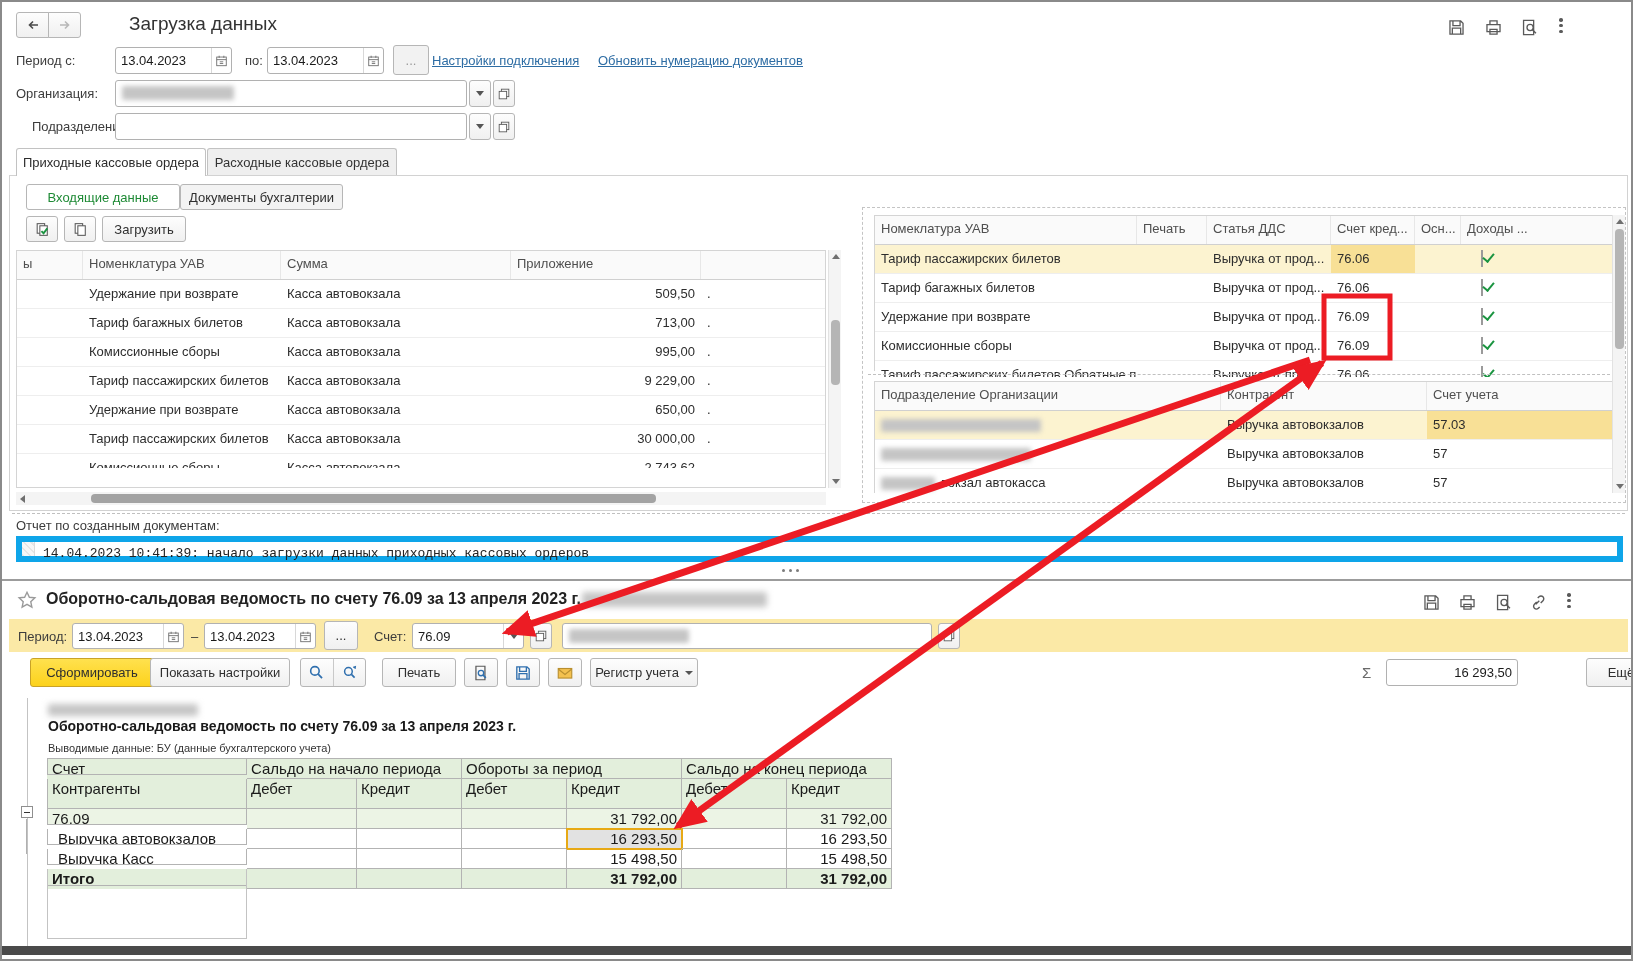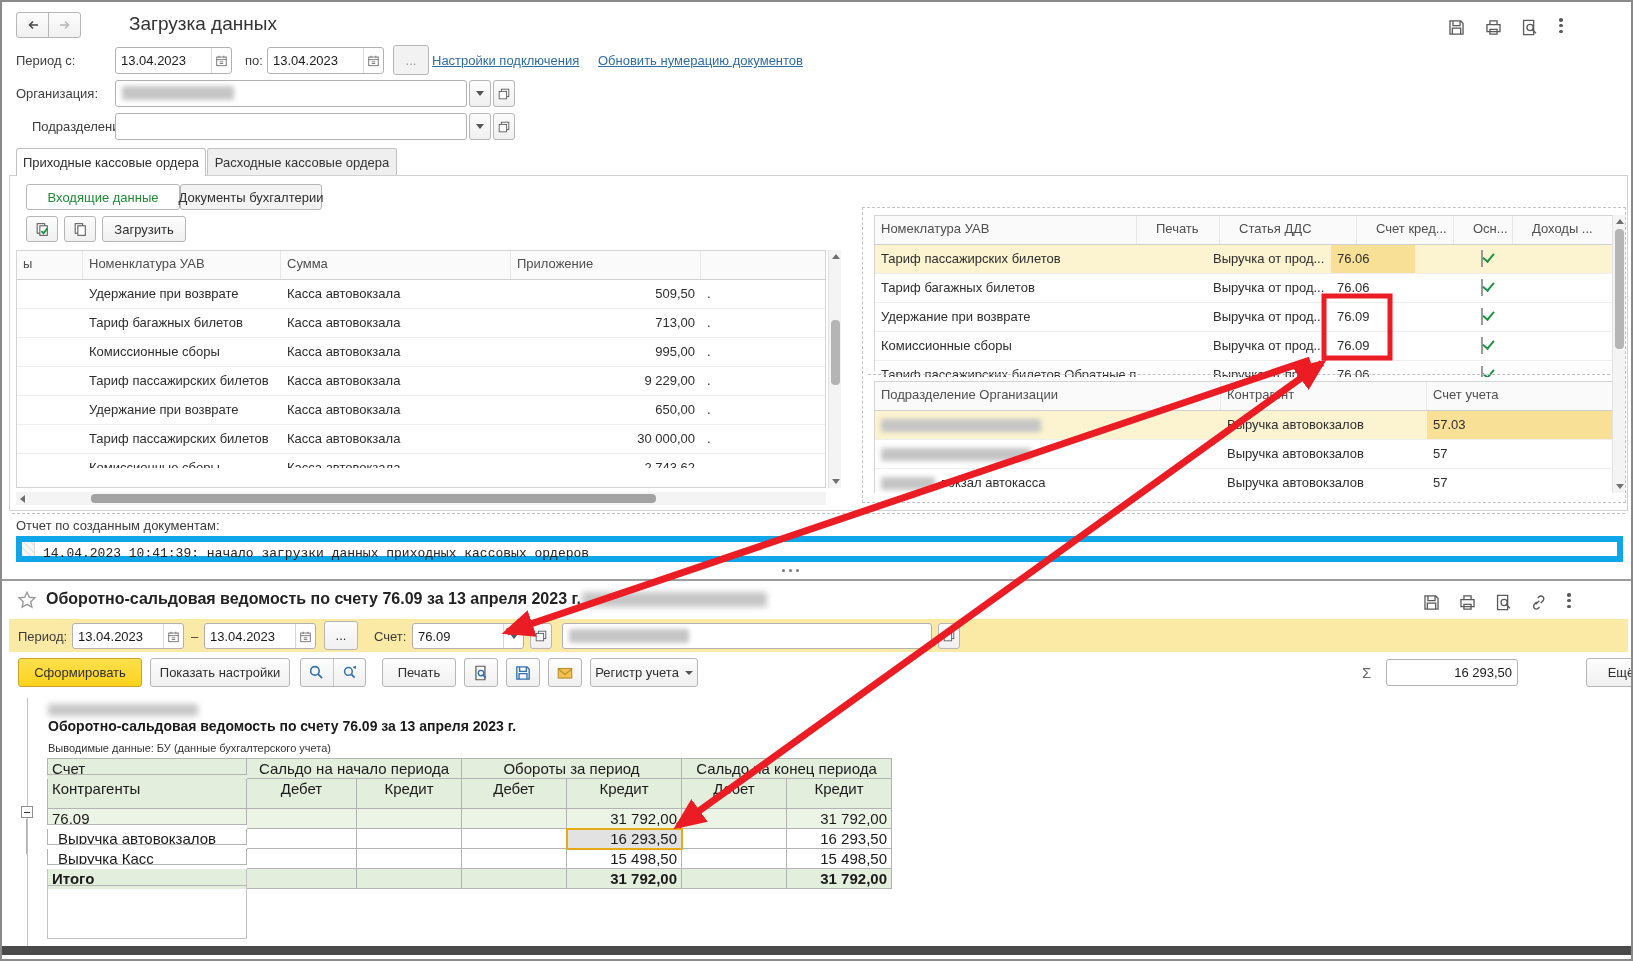--- a/index.html
+++ b/index.html
@@ -59,21 +59,21 @@
   .genbtn{background:linear-gradient(#ffe14e,#fcd21c);border:1px solid #c9a227;font-weight:400;}
   
   .rep{position:absolute;font-size:15px;color:#1a1a1a;}
   .repr{display:grid;grid-template-columns:200px 110px 105px 105px 115px 105px 105px;}
   .repr>div{border-right:1px solid #b3b3b3;border-bottom:1px solid #b3b3b3;padding:1px 4px;
        white-space:nowrap;overflow:hidden;box-sizing:border-box;}
   .repr>div:first-child{border-left:1px solid #b3b3b3;}
   .rept{border-top:1px solid #b3b3b3;}
   .green{background:#e3efdc;}
   .lightgreen{background:#ecf4e5;}
-  .repc{text-align:center;}
+  .repc{}
   .selcell{background:#e2e2e2;outline:2px solid #e7a915;outline-offset:-1px;}
   .expander{position:absolute;width:12px;height:12px;border:1px solid #8f8f8f;background:#fff;box-sizing:border-box;}
   .expander::after{content:"";position:absolute;left:2px;top:4.5px;width:6px;height:1.5px;background:#333;}
   .treeline{position:absolute;width:1px;background:#b0b0b0;}
   .grip{position:absolute;display:flex;gap:4px;}
   .grip i{width:3px;height:3px;border-radius:50%;background:#7c7c7c;}
   .kebab i{display:block;width:3.5px;height:3.5px;border-radius:50%;background:#5a5a5a;margin:2.2px auto;}
   .overlay{position:absolute;left:0;top:0;z-index:100;pointer-events:none;}
   svg.ic{display:block;}
 </style>
@@ -173,21 +173,21 @@
           <rect x="2.5" y="5" width="8.5" height="8.5" fill="#fff" stroke="#5a5a5a"></rect>
         </svg>
     </div>
 
     <div class="tab active" style="left:14px;top:146px;width:190px;">Приходные кассовые ордера</div>
     <div class="tab inactive" style="left:205px;top:146px;width:190px;">Расходные кассовые ордера</div>
 
     <div class="contentbox"></div>
 
     <div class="btn" style="left:24px;top:182px;width:154px;height:26px;color:#1e8a35;background:#fff;">Входящие данные</div>
-    <div class="btn" style="left:178px;top:182px;width:142px;height:26px;background:#f3f3f3;">Документы бухгалтерии</div>
+    <div class="btn" style="left:178px;top:182px;width:163px;height:26px;background:#f3f3f3;">Документы бухгалтерии</div>
 
     <div class="icbtn boxed" style="left:24px;top:214px;width:32px;height:26px;">
       <svg class="ic" width="17" height="17" viewBox="0 0 16 16">
           <rect x="3" y="2.5" width="7" height="9" fill="#fff" stroke="#5a5a5a"></rect>
           <rect x="5.5" y="4.5" width="7" height="9" fill="#fff" stroke="#5a5a5a"></rect>
           <path d="M7 9.5l2 2 3.5-4.5" fill="none" stroke="#1a9440" stroke-width="1.8"></path>
         </svg>
     </div>
     <div class="icbtn boxed" style="left:62px;top:214px;width:32px;height:26px;">
       <svg class="ic" width="17" height="17" viewBox="0 0 16 16">
@@ -262,21 +262,21 @@
     </div>
 
     <div class="hscroll" style="left:14px;top:490px;width:810px;">
       <span class="sarrow" style="left:4px;top:3px;border-top:4px solid transparent;border-bottom:4px solid transparent;border-right:5px solid #6f6f6f;"></span>
       <div class="hthumb" style="left:75px;width:565px;"></div>
     </div>
 
     <div class="dashedbox" style="left:860px;top:205px;width:764px;height:296px;"></div>
 
     <div class="gt" style="left:872px;top:213px;width:740px;height:156px;border-bottom:0;">
-      <div class="gtr gth" style="grid-template-columns:262px 70px 124px 84px 46px 1fr;height:28px;line-height:26px;gap:13px;">
+      <div class="gtr gth" style="grid-template-columns:262px 70px 124px 84px 46px 1fr;height:28px;line-height:26px;">
         <div>Номеклатура УАВ</div>
         <div>Печать</div>
         <div>Статья ДДС</div>
         <div>Счет кред...</div>
         <div>Осн...</div>
         <div>Доходы ...</div>
       </div>
       <div class="gtr hl" style="grid-template-columns:262px 70px 124px 84px 46px 1fr;height:28px;line-height:27px;">
         <div class="hl">Тариф пассажирских билетов</div>
           <div class="hl"></div>
@@ -441,21 +441,21 @@
     <div class="field" style="left:560px;top:621px;width:370px;height:26px;">
       <span class="blur-inline" style="width:120px;height:14px;margin:5px 0 0 6px;"></span>
     </div>
     <div class="btn" style="left:936px;top:621px;width:22px;height:26px;">
       <svg class="ic" width="14" height="14" viewBox="0 0 16 16">
           <rect x="5" y="2.5" width="8.5" height="8.5" fill="none" stroke="#5a5a5a"></rect>
           <rect x="2.5" y="5" width="8.5" height="8.5" fill="#fff" stroke="#5a5a5a"></rect>
         </svg>
     </div>
 
-    <div class="btn genbtn" style="left:16px;top:656px;width:124px;height:29px;">Сформировать</div>
+    <div class="btn genbtn" style="left:28px;top:656px;width:124px;height:29px;">Сформировать</div>
     <div class="btn" style="left:148px;top:656px;width:140px;height:29px;">Показать настройки</div>
     <div class="btn" style="left:298px;top:656px;width:66px;height:29px;padding:0;">
       <span style="flex:1;display:flex;align-items:center;justify-content:center;height:100%;">
         <svg class="ic" width="17" height="17" viewBox="0 0 16 16">
             <circle cx="6.5" cy="6.5" r="4" fill="none" stroke="#2f6fae" stroke-width="1.5"></circle>
             <path d="M9.6 9.6l3.6 3.6" stroke="#2f6fae" stroke-width="1.7"></path>
           </svg>
       </span>
       <span style="flex:1;display:flex;align-items:center;justify-content:center;height:100%;border-left:1px solid #c9c9c9;">
         <svg class="ic" width="17" height="17" viewBox="0 0 16 16">

